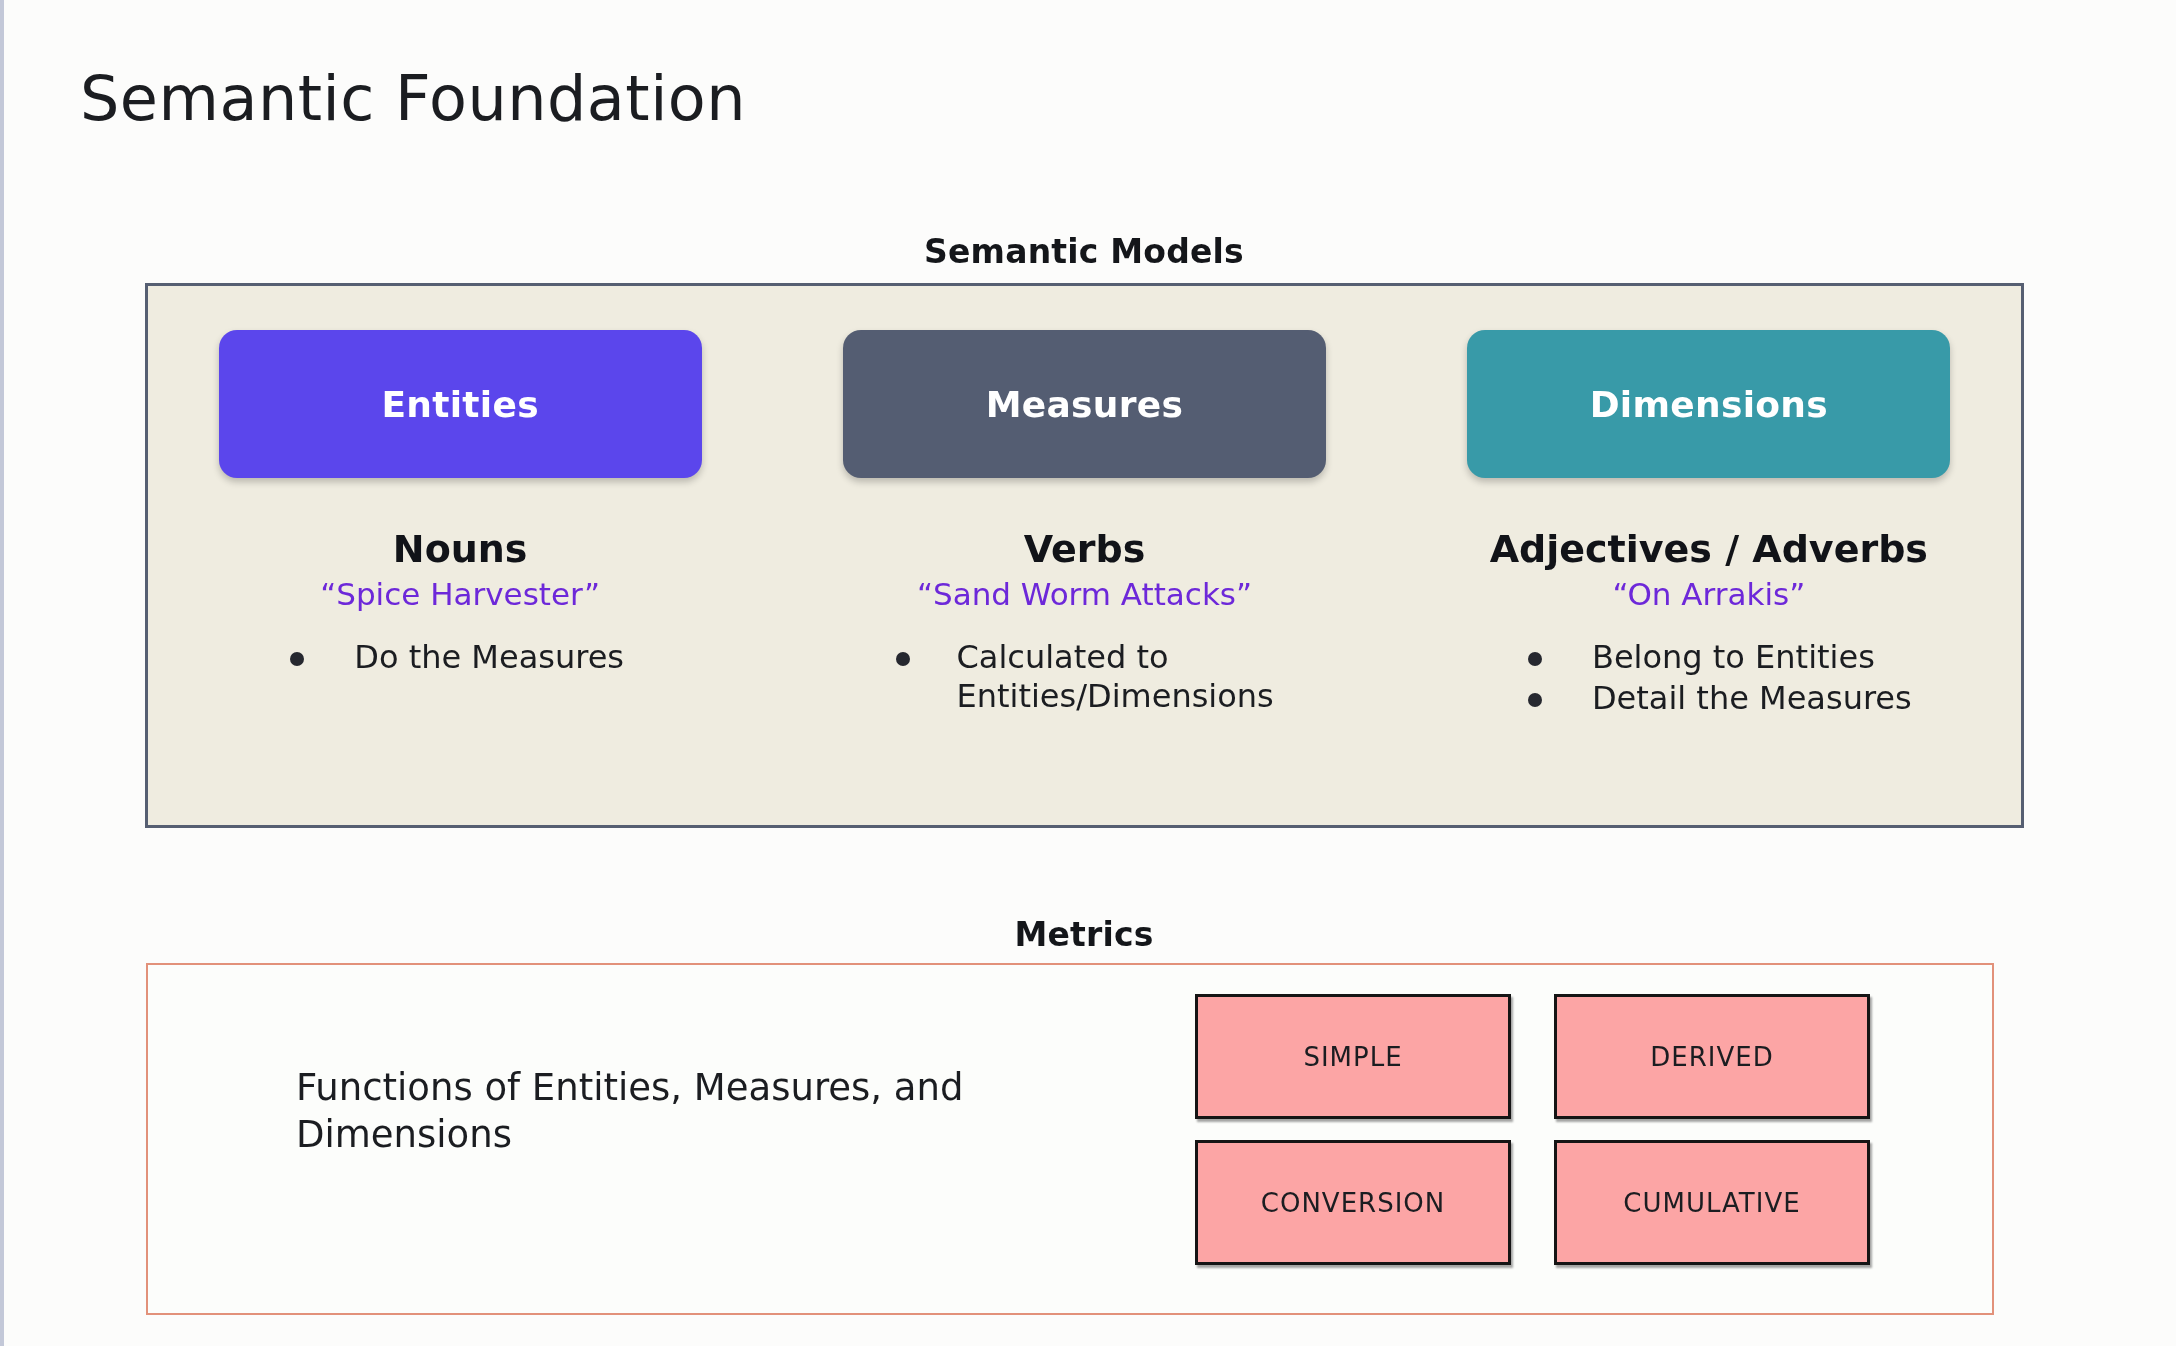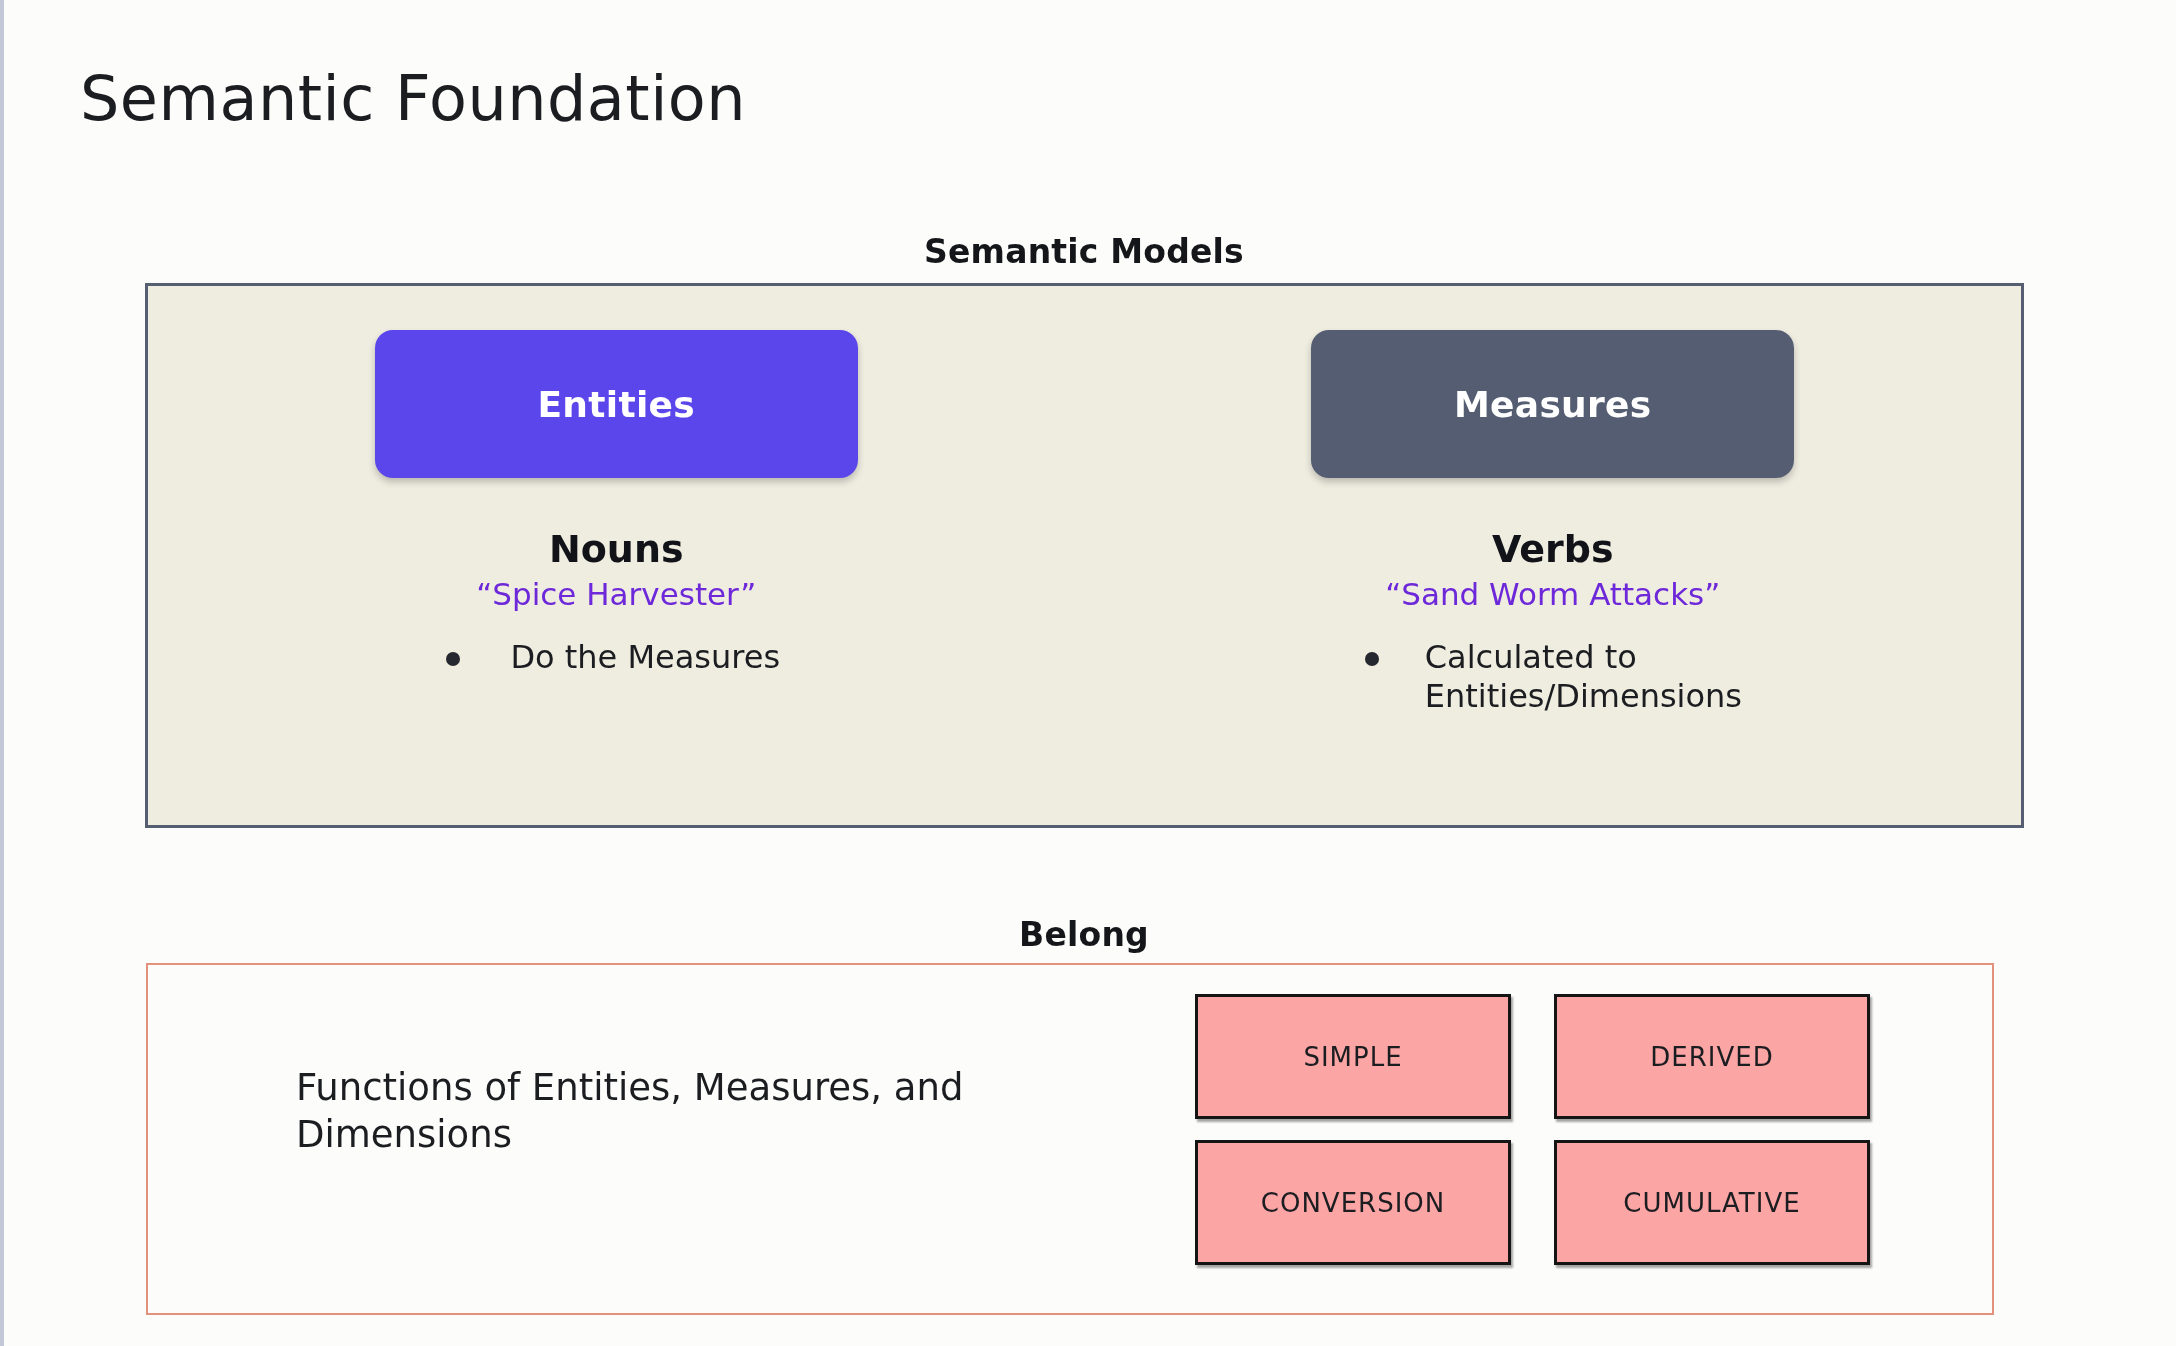--- a/index.html
+++ b/index.html
@@ -212,25 +212,40 @@
         <div class="pos-title">Verbs</div>
         <div class="pos-example">“Sand Worm Attacks”</div>
         <ul class="bullets">
           <li>
             <span class="dot"></span>
             <span class="btext">Calculated to Entities/Dimensions</span>
           </li>
         </ul>
       </div>
 
+      <div class="sm-col col-dimensions">
+        <div class="chip chip-dimensions">Dimensions</div>
+        <div class="pos-title">Adjectives / Adverbs</div>
+        <div class="pos-example">“On Arrakis”</div>
+        <ul class="bullets">
+          <li>
+            <span class="dot"></span>
+            <span class="btext">Belong to Entities</span>
+          </li>
+          <li>
+            <span class="dot"></span>
+            <span class="btext">Detail the Measures</span>
+          </li>
+        </ul>
+      </div>
 
     </div>
   </div>
 
-  <div class="section-label" id="metrics-label">Belong</div>
+  <div class="section-label" id="metrics-label">Metrics</div>
 
   <div class="metrics-panel">
     <div class="metrics-desc">Functions of Entities, Measures, and Dimensions</div>
     <div class="metrics-grid">
       <div class="metric-box">SIMPLE</div>
       <div class="metric-box">DERIVED</div>
       <div class="metric-box">CONVERSION</div>
       <div class="metric-box">CUMULATIVE</div>
     </div>
   </div>

